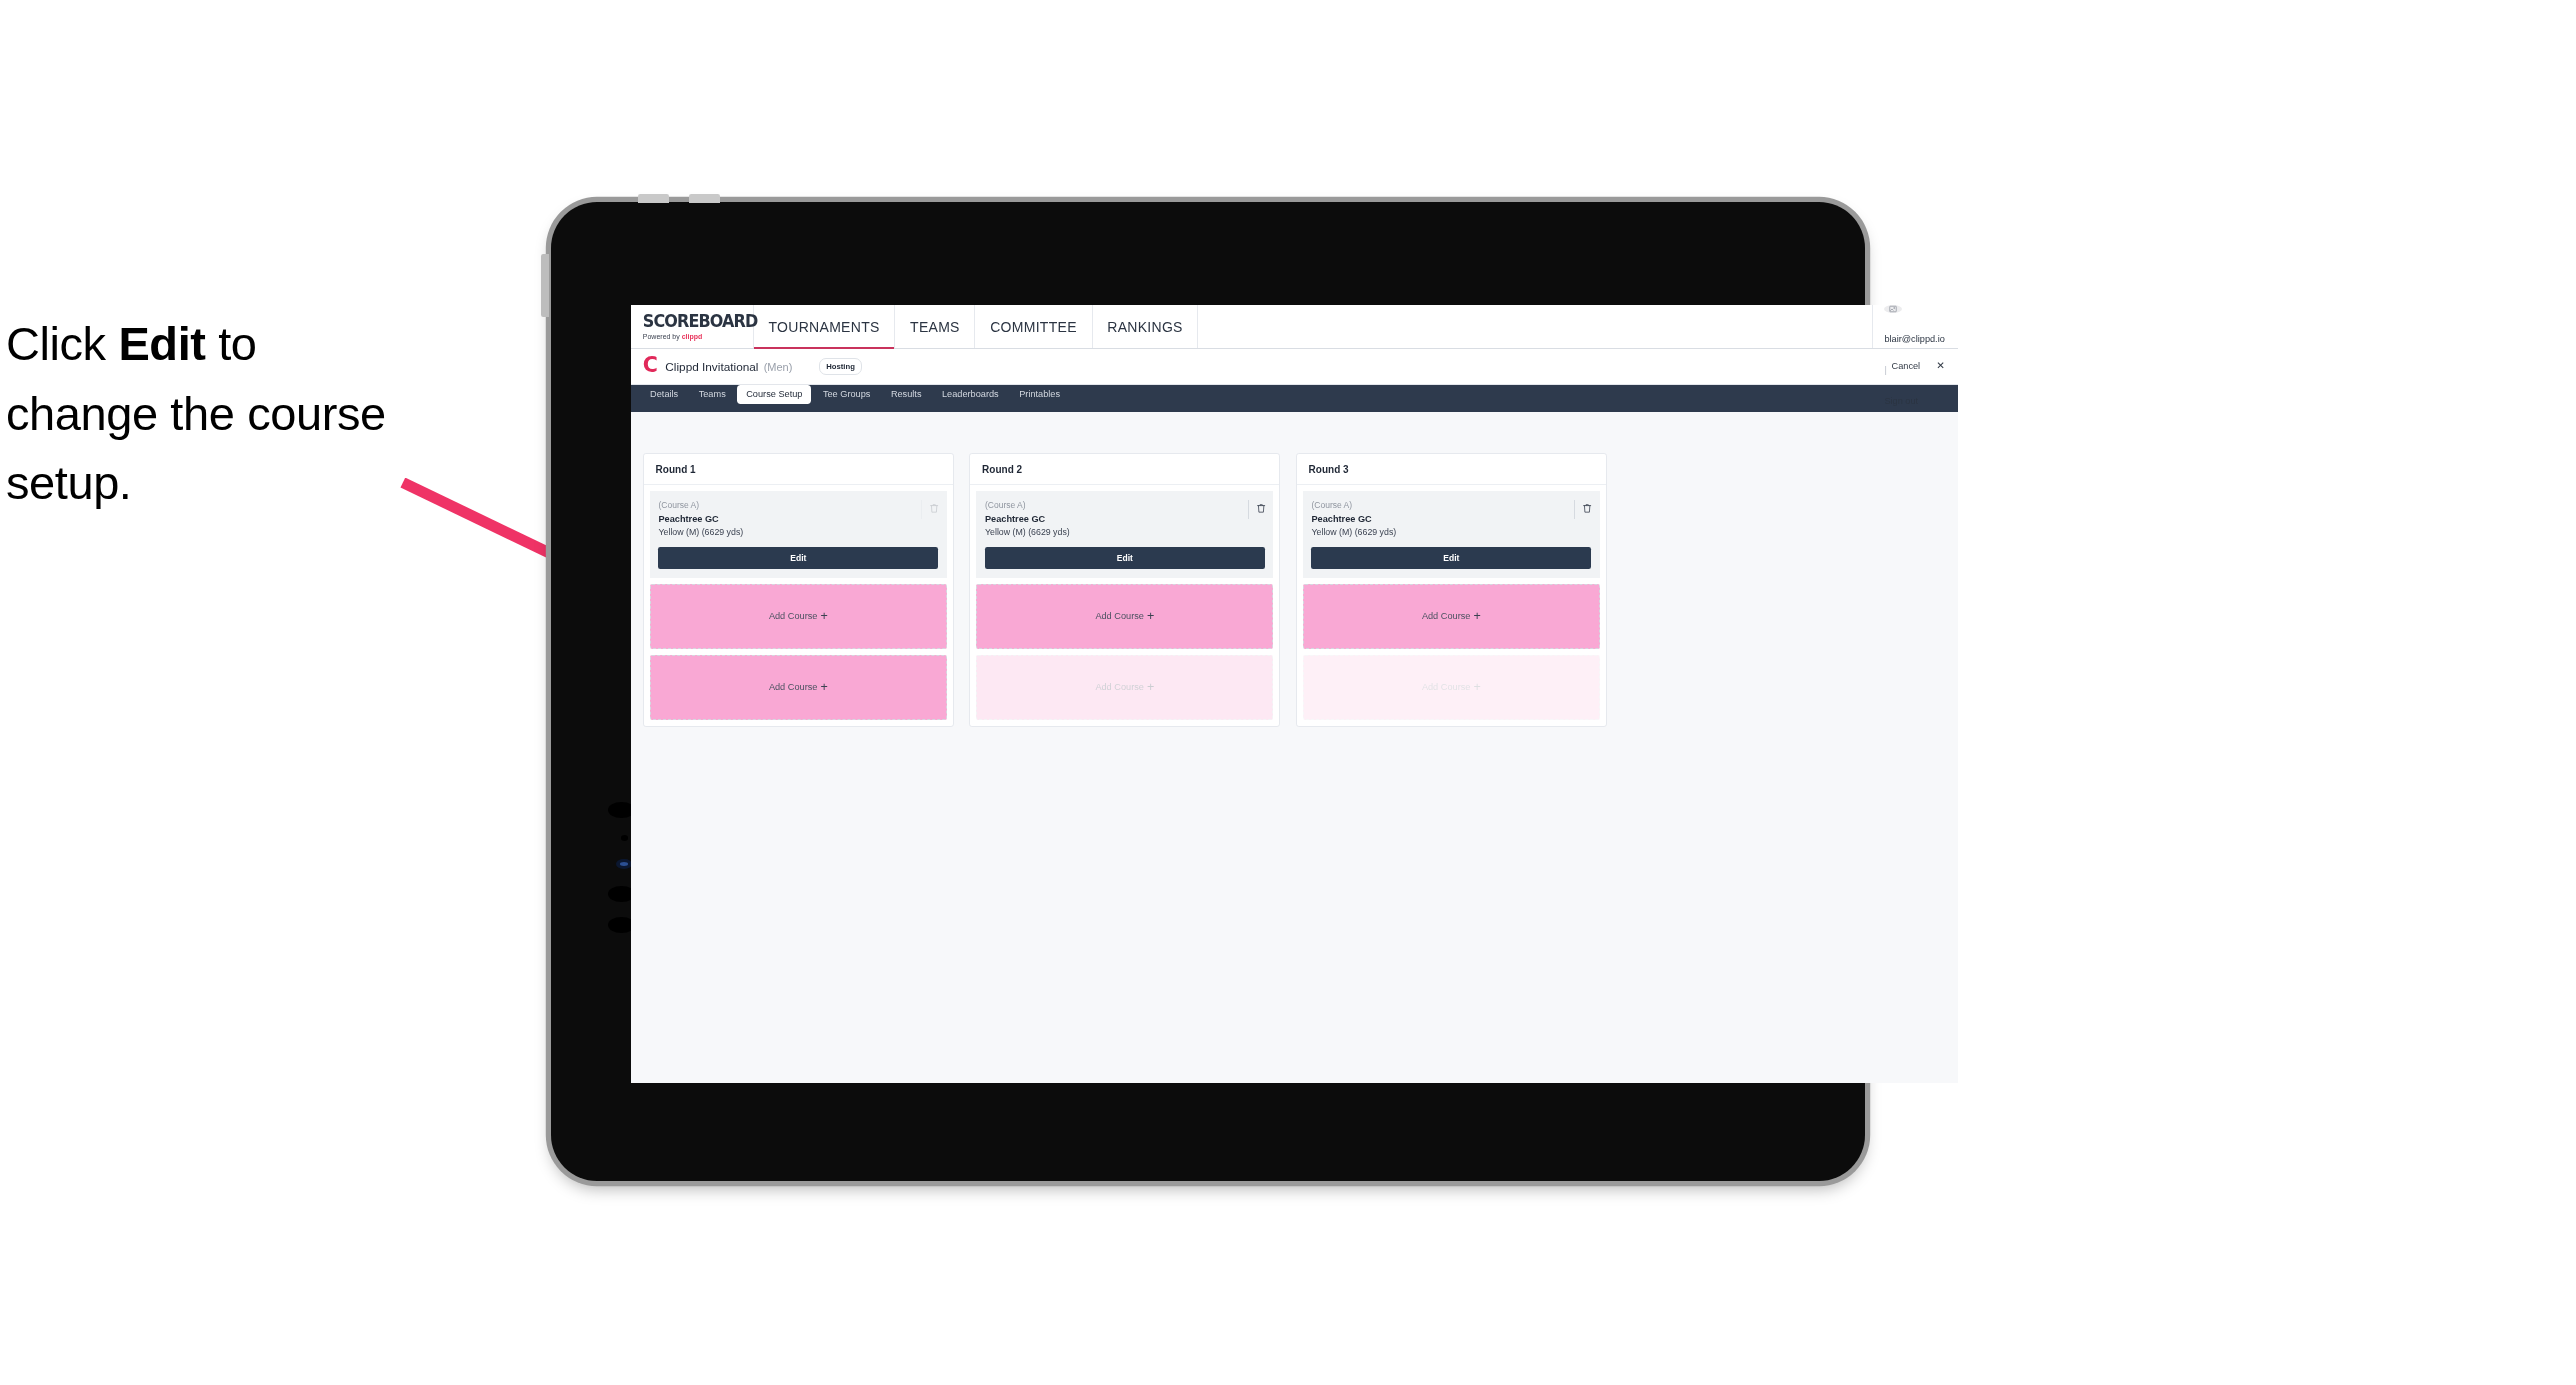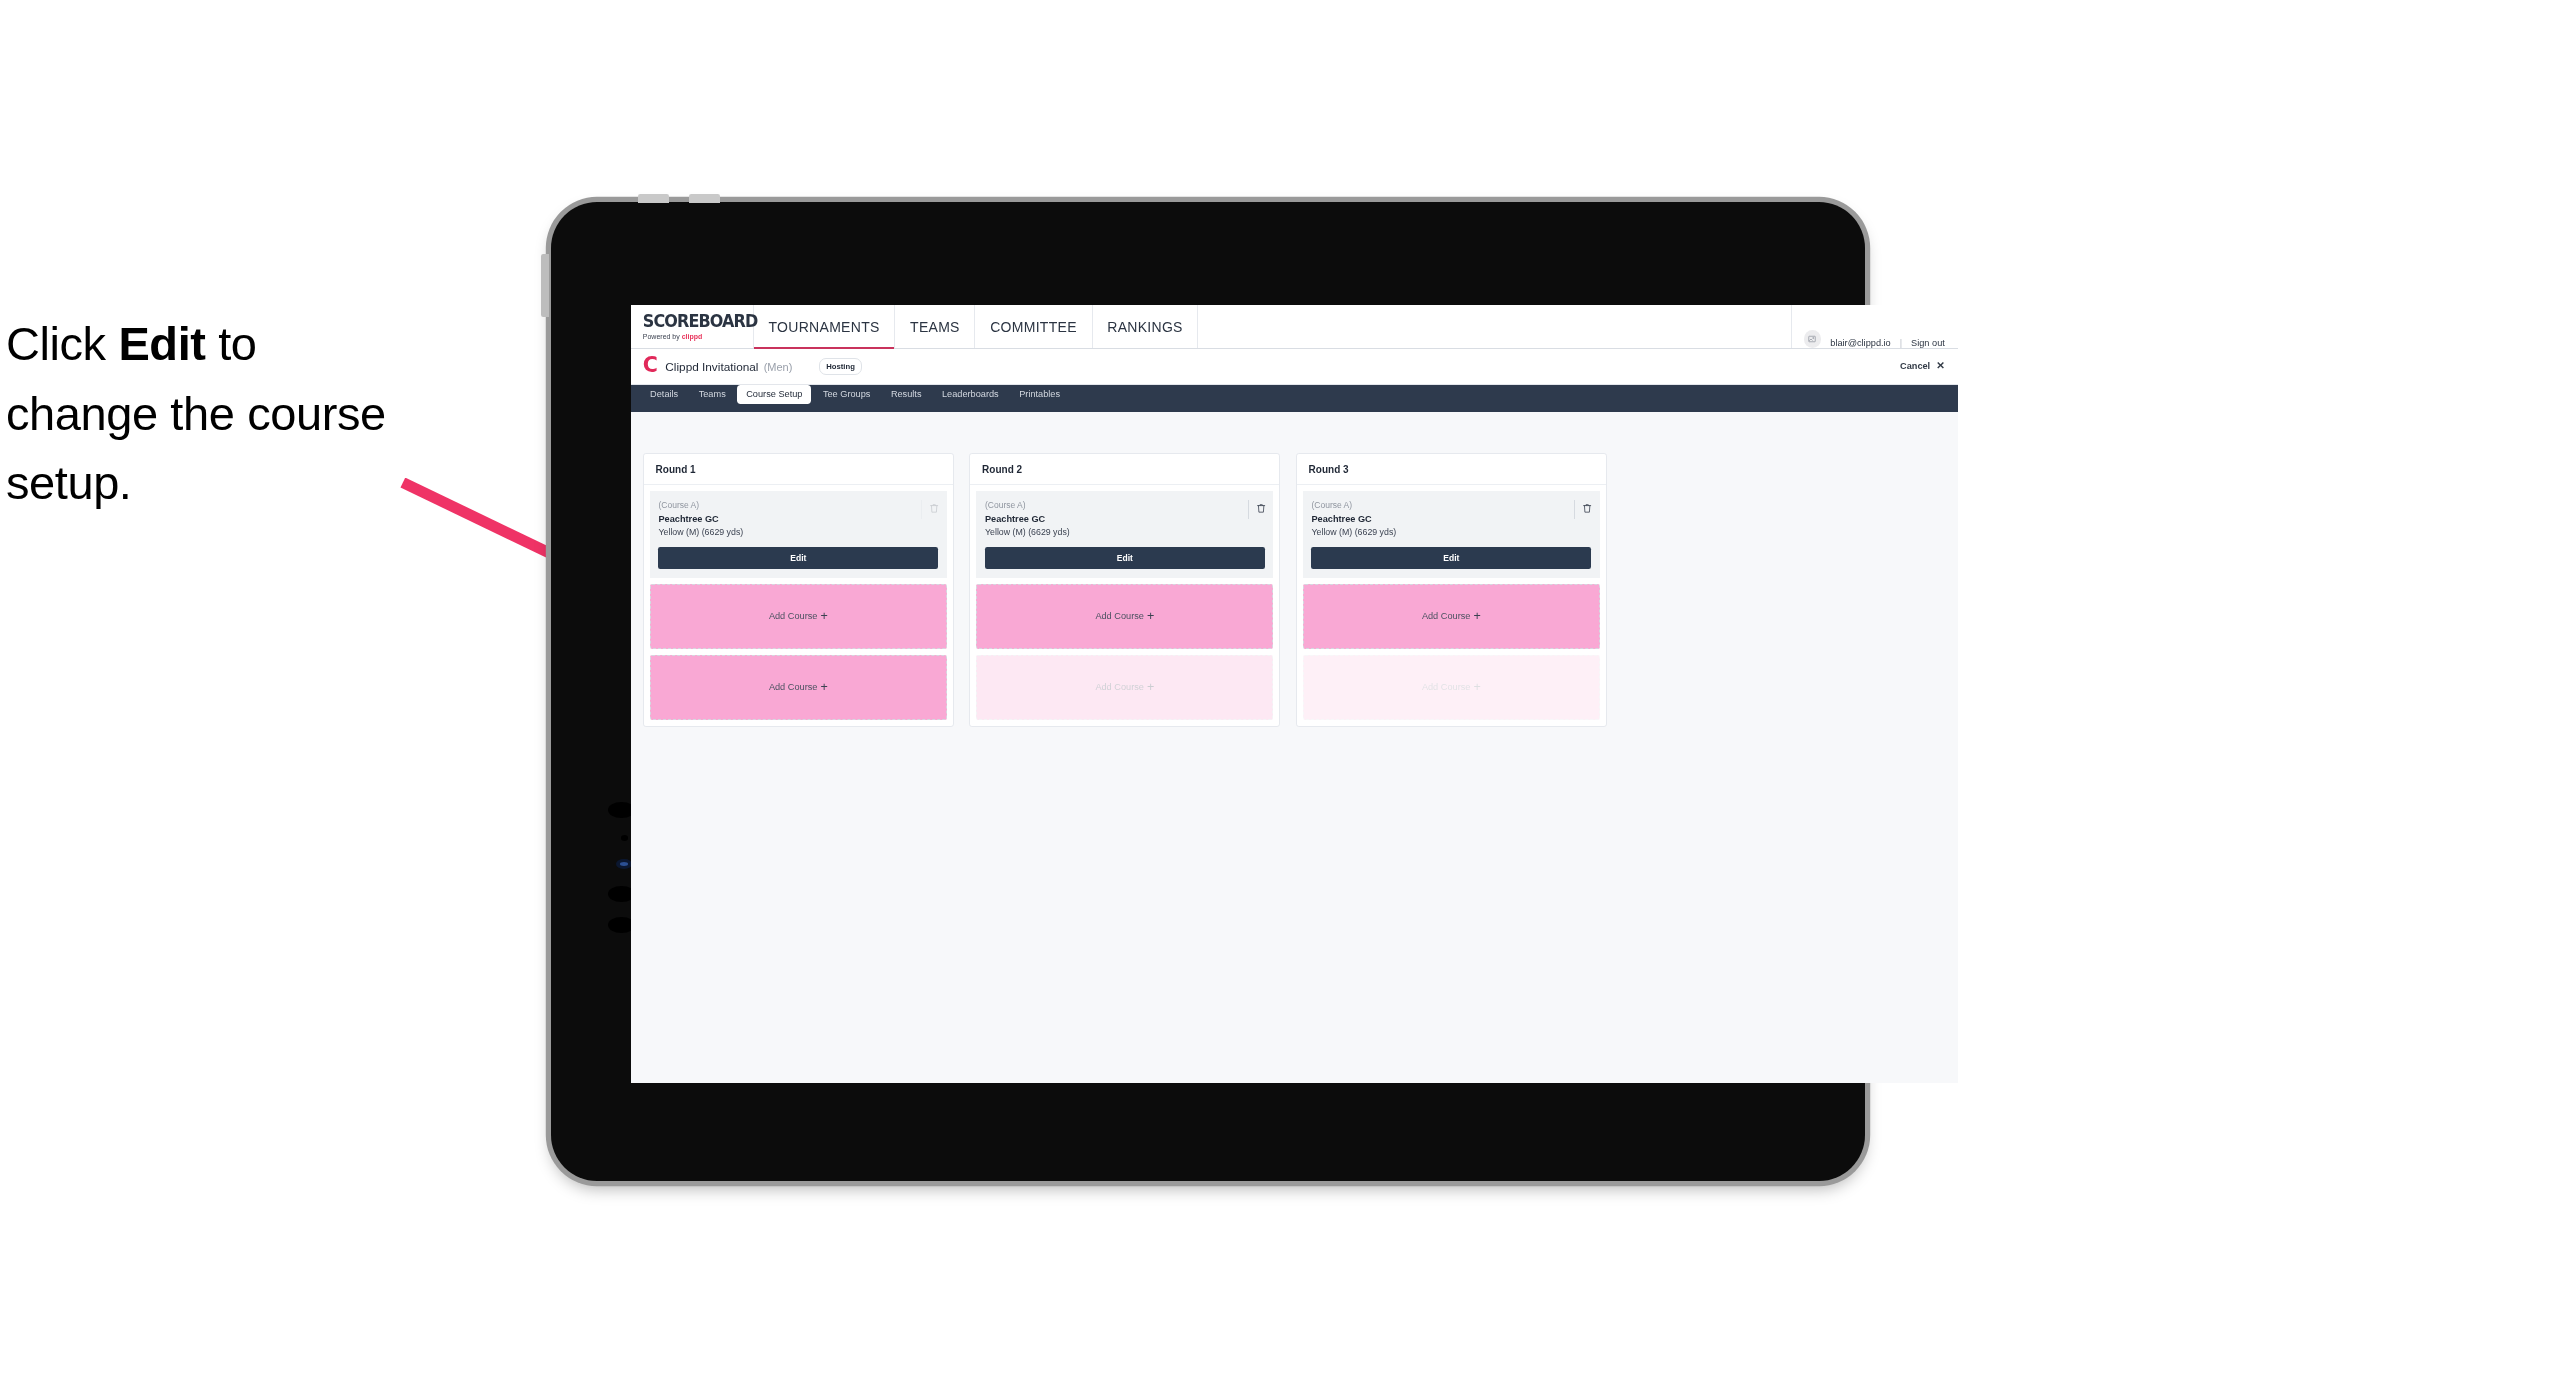--- a/index.html
+++ b/index.html
@@ -154,25 +154,26 @@
     content: "";
     position: absolute;
     left: 0; right: 0; bottom: -0.7px;
     height: 2.2px;
     background: #c9325c;
   }
   #nav-spacer { flex: 1; border-right: 0.7px solid #e6e9ee; }
 
   #account {
     display: flex;
-    align-items: flex-end;
-    gap: 9px;
+    align-items: flex-start;
+    gap: 21px;
     padding: 0 13.2px 0 11.8px;
     font-size: 9.2px;
     color: #2b3442;
+    flex-direction: column;
   }
   #avatar {
     width: 17.7px; height: 17.7px;
     border-radius: 50%;
     background: #ececee;
     display: flex; align-items: center; justify-content: center;
     color: #8a8f99; font-size: 8px;
   }
   #account .sep { color: #b9bec7; }
   #signout { cursor: pointer; }
@@ -212,25 +213,24 @@
     color: #1f2735;
     border: 0.7px solid #dfe3e8;
     border-radius: 7px;
     padding: 2.9px 5.9px;
     background: #fff;
   }
   #titlebar-right {
     margin-left: auto;
     display: flex;
     align-items: center;
-    gap: 6px;
+    gap: 16px;
     font-size: 9.2px;
     color: #333b47;
     cursor: pointer;
-    font-weight: bold;
   }
   #cancel-x { font-size: 10.3px; line-height: 1; }
 
   
   #tabbar {
     height: 27px;
     background: #2e3a4d;
     display: flex;
     align-items: flex-start;
     padding-left: 10.3px;

